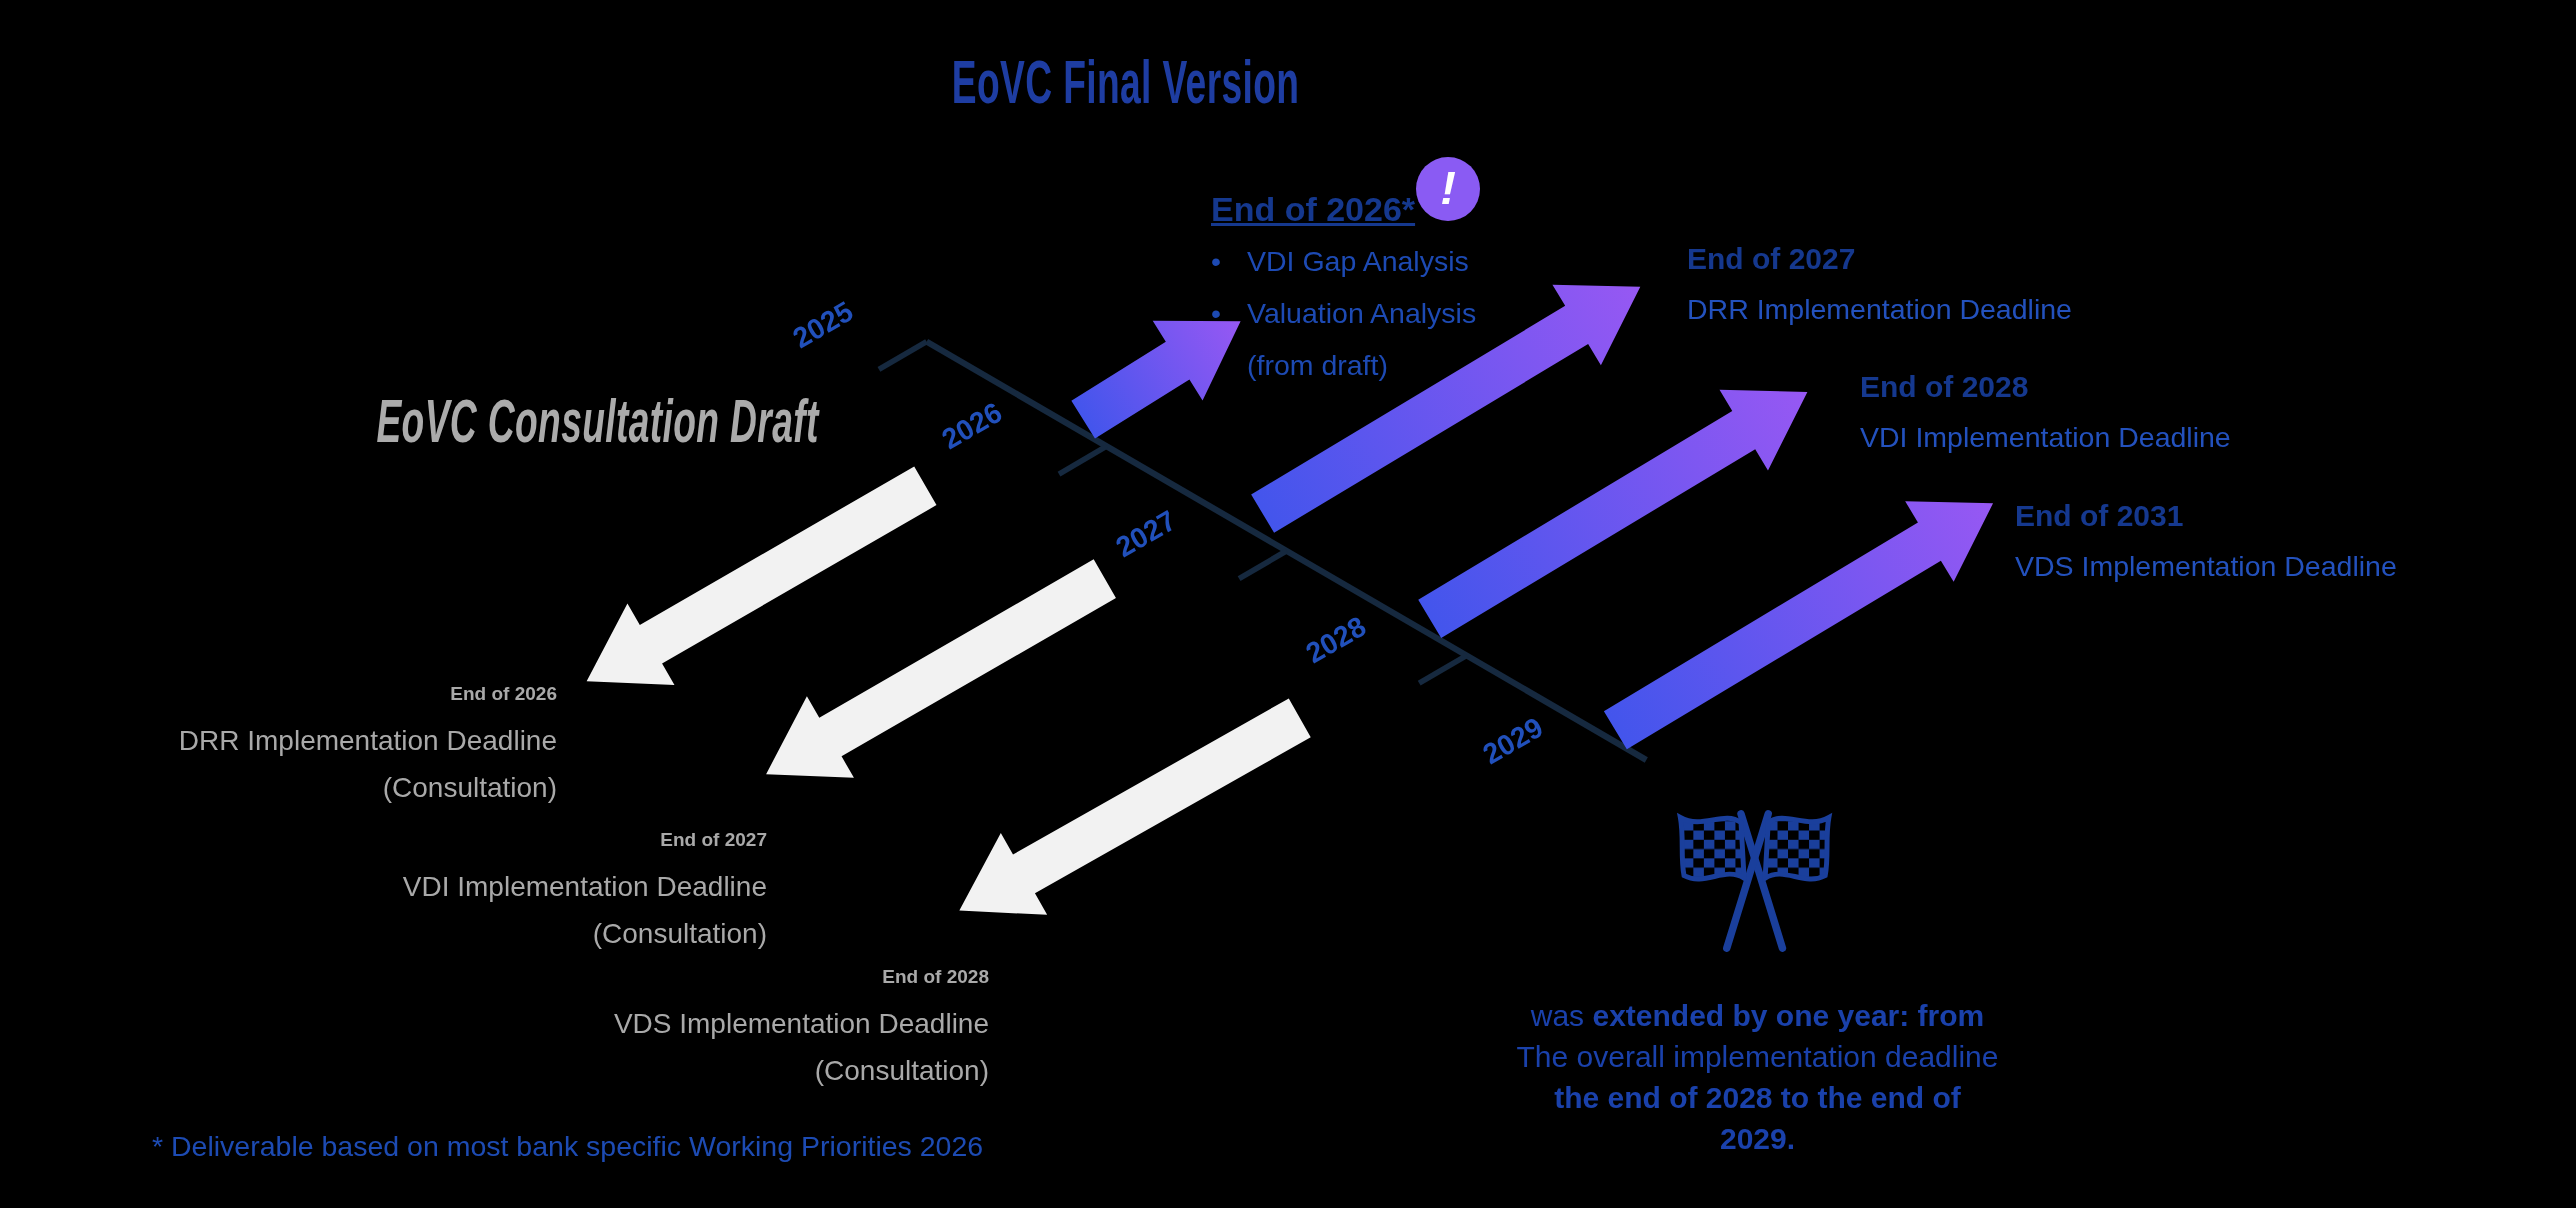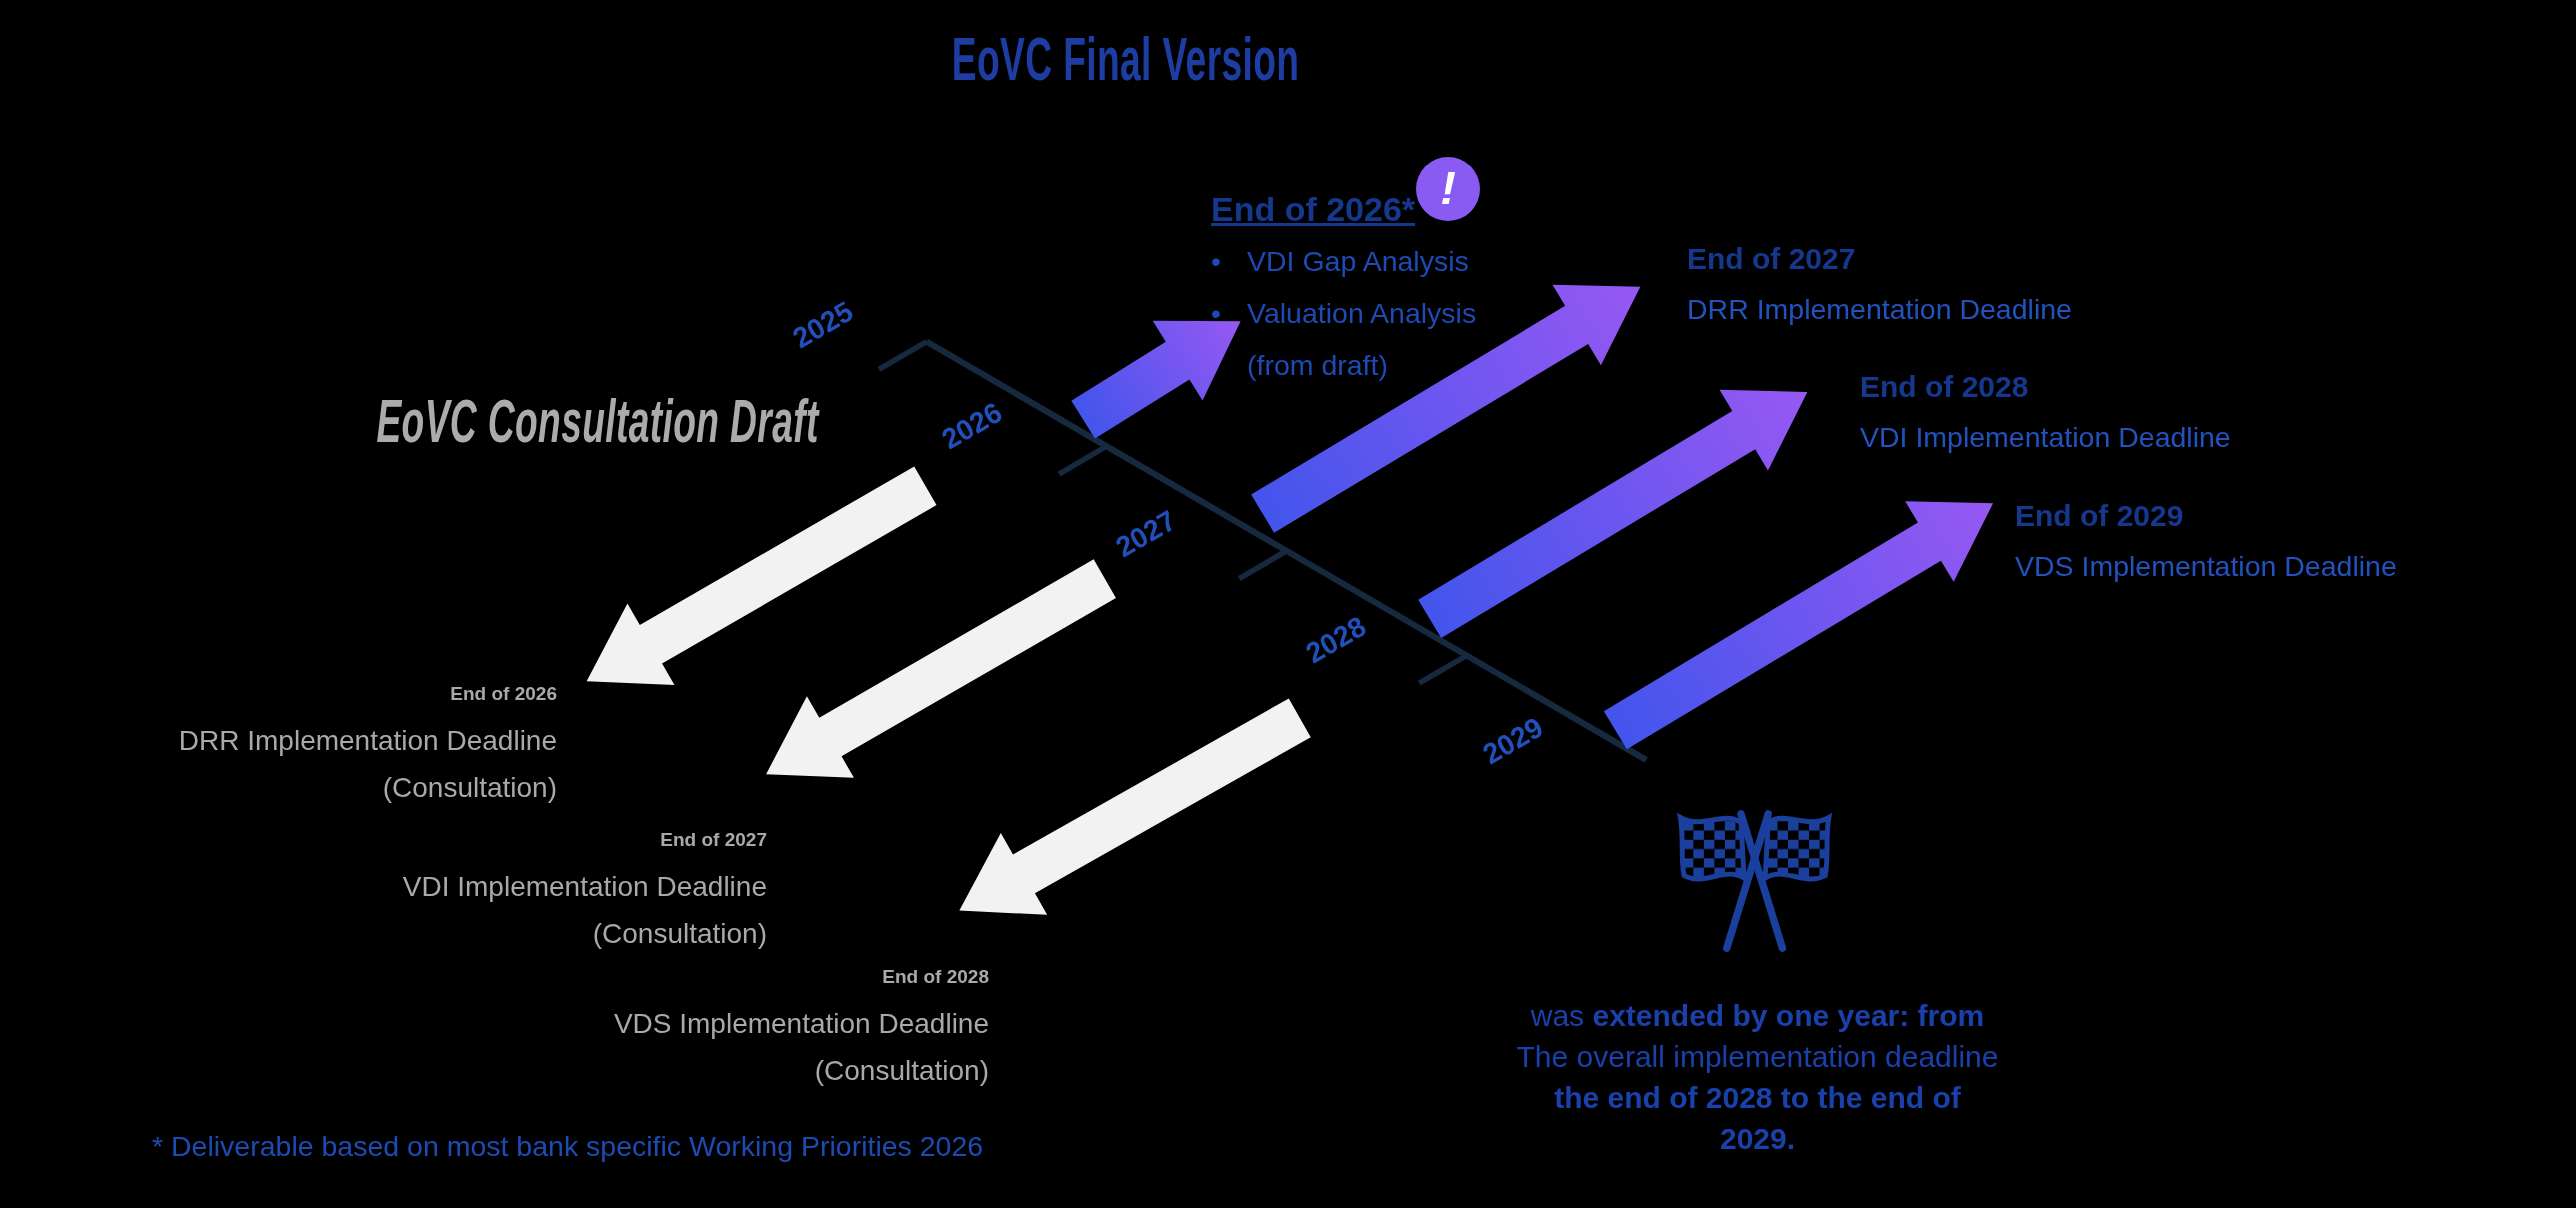--- a/index.html
+++ b/index.html
@@ -4,21 +4,21 @@
 <style>
   html,body{margin:0;padding:0;background:#000;}
   .stage{position:relative;width:2576px;height:1208px;background:#000;overflow:hidden;
          font-family:"Liberation Sans",sans-serif;}
   .abs{position:absolute;}
   svg.gfx{position:absolute;left:0;top:0;}
 
   
   .bigtitle{font-weight:700;font-size:62px;text-align:center;white-space:nowrap;}
   .cond{display:inline-block;transform:scaleX(0.6);transform-origin:center;letter-spacing:0.6px;}
-  .title-final{left:836px;top:23px;width:563px;color:#1e3da2;}
+  .title-final{left:836px;top:46px;width:563px;color:#1e3da2;}
   .title-consult{left:229px;top:385px;width:569px;color:#ababab;font-style:italic;}
 
   
   .alert-badge{left:1416px;top:157px;width:64px;height:64px;border-radius:50%;
     background:#8a5bf3;color:#ffffff;display:flex;align-items:center;justify-content:center;
     font-size:47px;font-weight:800;font-style:italic;padding-bottom:3.7px;box-sizing:border-box;}
 
   
   .milestone{left:1211px;top:183px;width:470px;color:#1d4ab3;font-size:28.5px;}
   .milestone .head{color:#15388e;font-weight:700;font-size:34px;line-height:52px;text-decoration:underline;}
@@ -131,21 +131,21 @@
 
   <div class="abs deadline dl-2027">
     <div class="head">End of 2027</div>
     <div class="body">DRR Implementation Deadline</div>
   </div>
   <div class="abs deadline dl-2028">
     <div class="head">End of 2028</div>
     <div class="body">VDI Implementation Deadline</div>
   </div>
   <div class="abs deadline dl-2029">
-    <div class="head">End of 2029</div>
+    <div class="head">End of 2031</div>
     <div class="body">VDS Implementation Deadline</div>
   </div>
 
   <div class="abs consult cons-2026">
     <div class="head">End of 2026</div>
     <div class="line">DRR Implementation Deadline</div>
     <div class="line">(Consultation)</div>
   </div>
   <div class="abs consult cons-2027">
     <div class="head">End of 2027</div>

